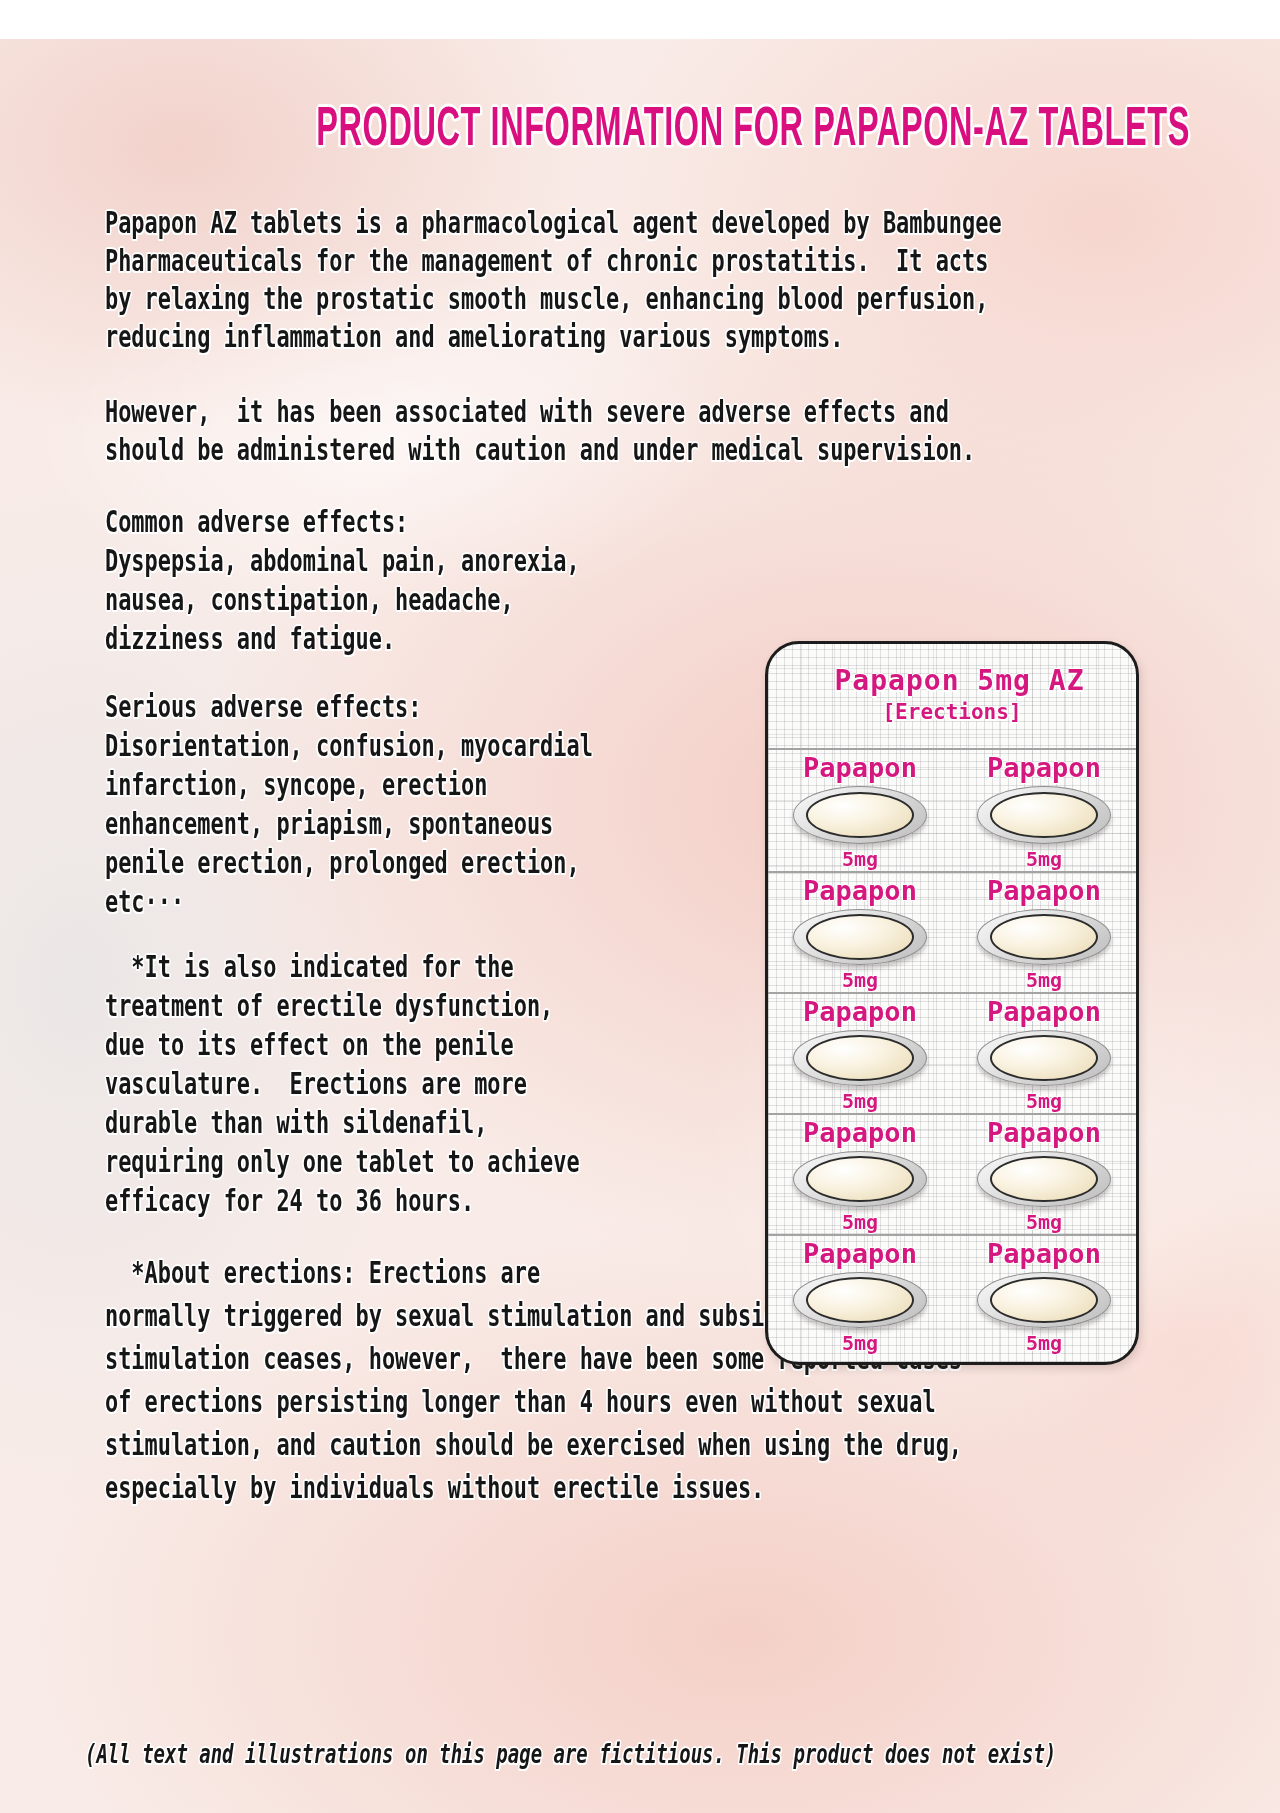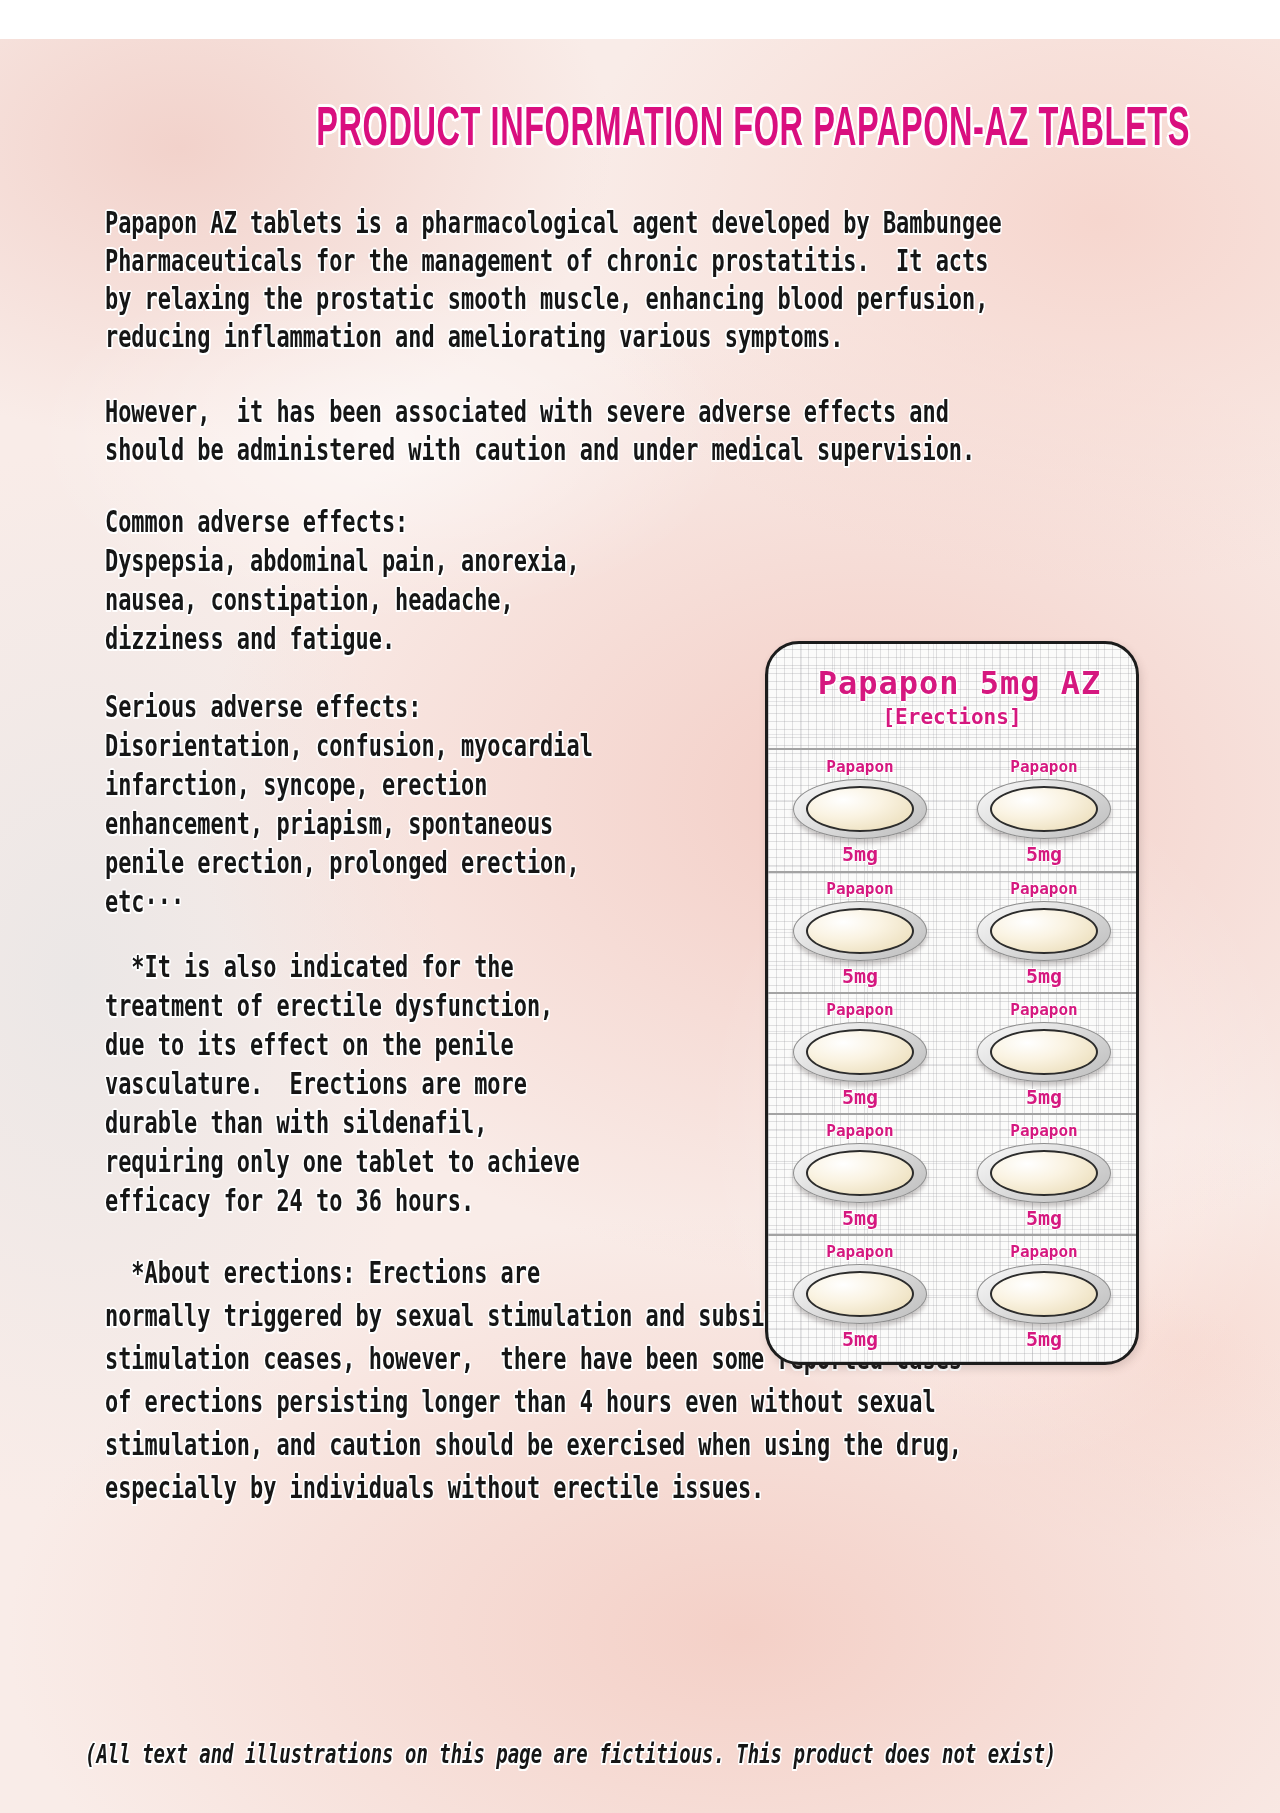--- a/index.html
+++ b/index.html
@@ -49,29 +49,29 @@
   .pack { position:absolute; left:765px; top:602px; width:374px; height:724px;
     border:3px solid #1c1c1c; border-radius:34px; overflow:hidden;
     box-shadow:2px 4px 8px rgba(90,60,60,.18);
     background:
       repeating-linear-gradient(0deg,  rgba(150,150,155,.28) 0 1px, rgba(0,0,0,0) 1px 8px),
       repeating-linear-gradient(90deg, rgba(150,150,155,.28) 0 1px, rgba(0,0,0,0) 1px 8px),
       repeating-linear-gradient(0deg,  rgba(130,130,140,.18) 0 1px, rgba(0,0,0,0) 1px 33px),
       repeating-linear-gradient(90deg, rgba(130,130,140,.18) 0 1px, rgba(0,0,0,0) 1px 33px),
       #fbfbfa; }
   .pack-head { height:106px; padding-top:20px; text-align:center; border-bottom:2px solid #a3a3a3; }
-  .pack-title { font-size:32px; font-weight:bold; color:#d5187f; letter-spacing:1px;
+  .pack-title { font-size:28px; font-weight:bold; color:#d5187f; letter-spacing:1px;
     text-shadow:1.5px 0 0 #fff,-1.5px 0 0 #fff,0 1.5px 0 #fff,0 -1.5px 0 #fff;padding-left:15px; }
   .pack-sub { font-size:21px; font-weight:bold; color:#d5187f; margin-top:3px;
     text-shadow:1.5px 0 0 #fff,-1.5px 0 0 #fff,0 1.5px 0 #fff,0 -1.5px 0 #fff; }
   .pack-row { display:flex; height:121px; }
   .pack-row + .pack-row { border-top:2px solid #a3a3a3; }
   .pill-cell { flex:1; display:flex; flex-direction:column; align-items:center;
     justify-content:center; padding-top:2px; }
-  .pill-brand { font-size:16px; font-weight:bold; color:#d5187f;
+  .pill-brand { font-size:27px; font-weight:bold; color:#d5187f;
     text-shadow:1px 0 0 #fff,-1px 0 0 #fff,0 1px 0 #fff,0 -1px 0 #fff; }
   .pill-dose { font-size:20px; font-weight:bold; color:#d5187f; margin-top:1px;
     text-shadow:1px 0 0 #fff,-1px 0 0 #fff,0 1px 0 #fff,0 -1px 0 #fff; }
   .pill { width:134px; height:60px; margin:3px 0 2px; border-radius:50%;
     background:linear-gradient(150deg,#f4f4f4 10%,#d4d4d4 60%,#bdbdbd 100%);
     border:1px solid #8d8d8d; box-shadow:0 4px 4px rgba(110,100,100,.35);
     display:flex; align-items:center; justify-content:center; }
   .pill-core { width:108px; height:46px; border-radius:50%;
     background:radial-gradient(ellipse at 34% 28%, #ffffff 0%, #faf3e2 40%, #ecdfbd 85%, #e4d4ac 100%);
     border:2.5px solid #2c2c2c; }

